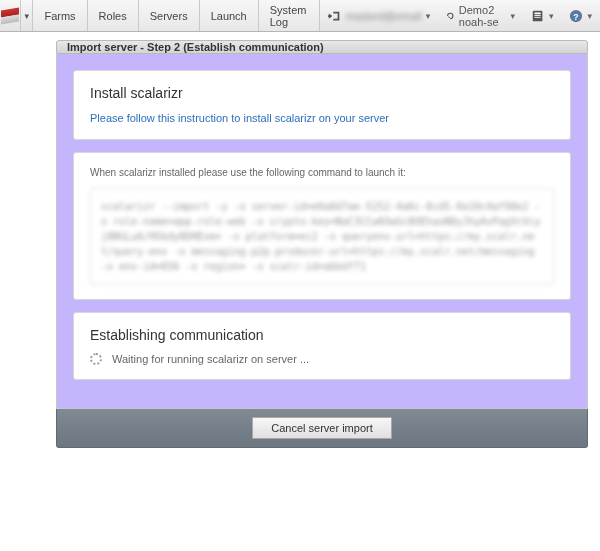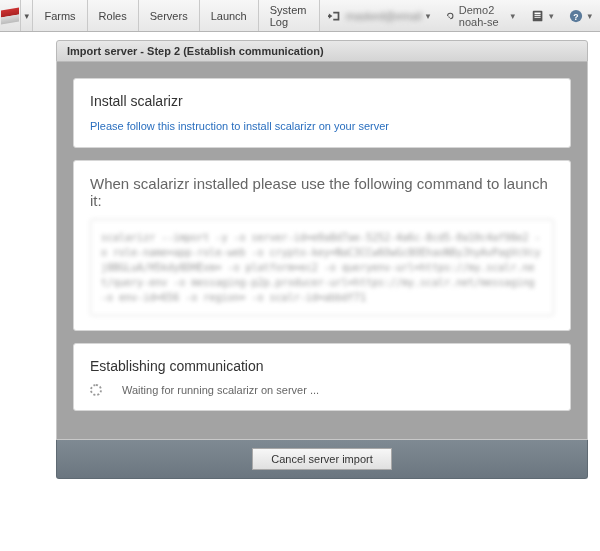--- a/index.html
+++ b/index.html
@@ -54,65 +54,65 @@
     color: #555; font-size: 11px;
     cursor: pointer;
   }
   .right-item .caret-d { font-size: 9px; color: #666; }
   .icon { width: 14px; height: 14px; display: inline-block; }
   .blur { filter: blur(2.5px); color: #888; }
   
   
   .page-header {
     margin: 8px 12px 0 56px;
-    height: 22px;
+    height: 14px;
     background: linear-gradient(#e8e8e8, #d4d4d4);
     border: 1px solid #b9b9b9;
     border-radius: 3px 3px 0 0;
     display: flex; align-items: center;
     padding: 0 10px;
     font-weight: bold;
     font-size: 11px; color: #333;
   }
   
   .page-body {
     margin: 0 12px 0 56px;
     border: 1px solid #c8c8c8;
     border-top: none;
-    background: #a3a3a3;
+    background: #c4b5fd;
     padding: 16px;
   }
   
   .panel {
     background: #fff;
     border: 1px solid #d6d6d6;
     border-radius: 3px;
     padding: 14px 16px;
     margin-bottom: 12px;
   }
   .panel h2 {
     font-size: 14px; font-weight: normal; color: #333;
     margin-bottom: 10px;
   }
   .panel .link { color: #2a6fbf; cursor: pointer; font-size: 11px; }
-  .panel .desc { color: #666; font-size: 15px; margin-bottom: 10px; }
+  .panel .desc { color: #666; font-size: 10px; margin-bottom: 10px; }
   
   .code-box {
     border: 1px solid #ddd;
     border-radius: 3px;
     padding: 10px;
     min-height: 64px;
     font-family: monospace;
     font-size: 10px; color: #999;
     filter: blur(2.2px);
     line-height: 1.5;
     word-break: break-all;
   }
   
-  .status-line { display: flex; align-items: center; gap: 20px; color: #666; font-size: 11px; }
+  .status-line { display: flex; align-items: center; gap: 10px; color: #666; font-size: 11px; }
   .spinner {
     width: 12px; height: 12px;
     border: 2px dotted #999;
     border-radius: 50%;
     display: inline-block;
   }
   
   .footer-bar {
     margin: 0 12px 0 56px;
     background: linear-gradient(#7f8a93, #6b7680);

